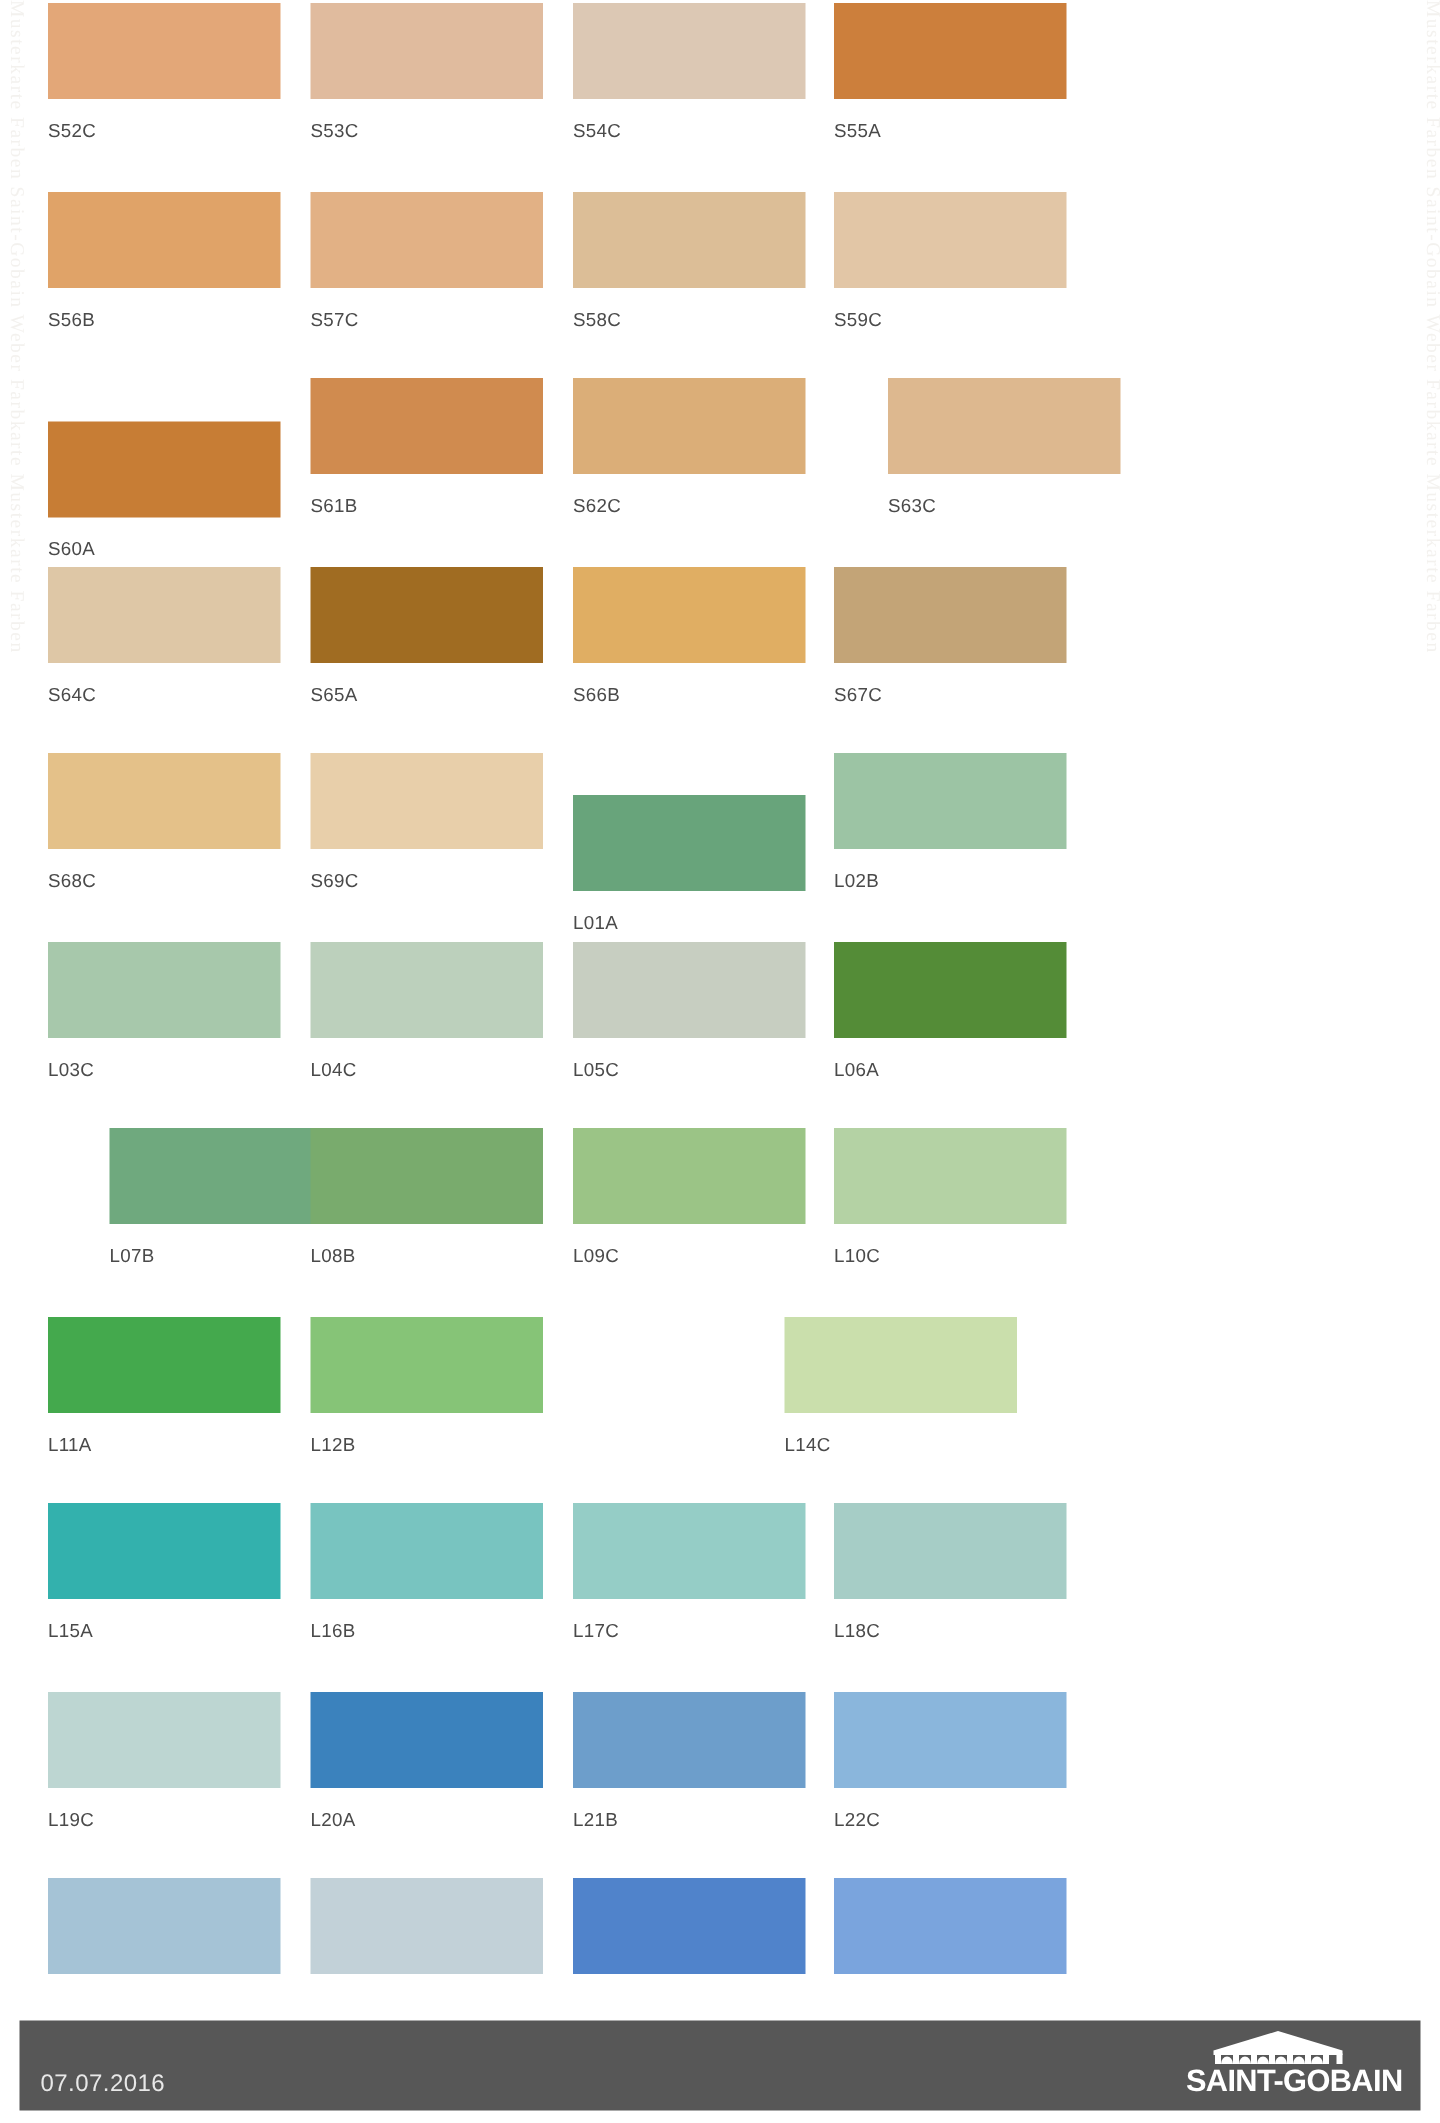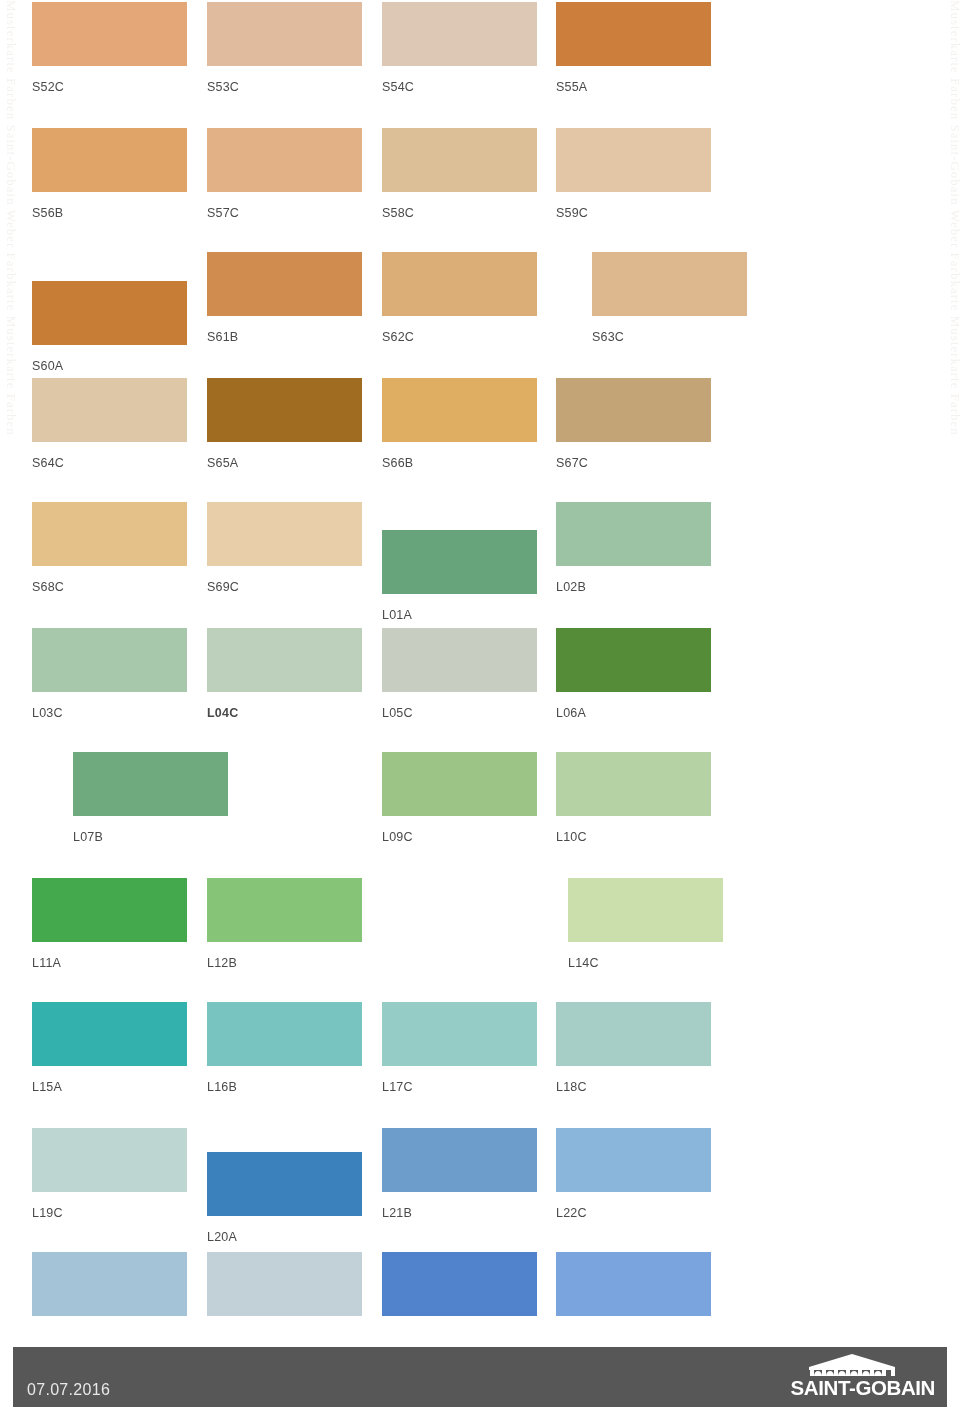--- a/index.html
+++ b/index.html
@@ -207,53 +207,57 @@
       <span class="swatch-label">L01A</span>
     </div>
     <div class="swatch-cell" style="left: 556px; top: 502px;">
       <div class="swatch-chip" style="background: rgb(156, 196, 164); width: 155px; height: 64px;"></div>
       <span class="swatch-label">L02B</span>
     </div>
     <div class="swatch-cell" style="left: 32px; top: 628px;">
       <div class="swatch-chip" style="background: rgb(167, 200, 171); width: 155px; height: 64px;"></div>
       <span class="swatch-label">L03C</span>
     </div>
-    <div class="swatch-cell" style="left: 207px; top: 628px; font-weight: bold;">
+    <div class="swatch-cell" style="left: 207px; top: 628px;">
       <div class="swatch-chip" style="background: rgb(188, 208, 188); width: 155px; height: 64px;"></div>
       <span class="swatch-label">L04C</span>
     </div>
     <div class="swatch-cell" style="left: 382px; top: 628px;">
       <div class="swatch-chip" style="background: rgb(199, 206, 193); width: 155px; height: 64px;"></div>
       <span class="swatch-label">L05C</span>
     </div>
     <div class="swatch-cell" style="left: 556px; top: 628px;">
       <div class="swatch-chip" style="background: rgb(84, 140, 55); width: 155px; height: 64px;"></div>
       <span class="swatch-label">L06A</span>
     </div>
     <div class="swatch-cell" style="left: 32px; top: 752px; margin-left: 41px;">
       <div class="swatch-chip" style="background: rgb(111, 169, 126); width: 155px; height: 64px;"></div>
       <span class="swatch-label">L07B</span>
     </div>
+    <div class="swatch-cell" style="left: 207px; top: 752px;">
+      <div class="swatch-chip" style="background: rgb(121, 171, 109); width: 155px; height: 64px;"></div>
+      <span class="swatch-label">L08B</span>
+    </div>
     <div class="swatch-cell" style="left: 382px; top: 752px;">
       <div class="swatch-chip" style="background: rgb(155, 196, 134); width: 155px; height: 64px;"></div>
       <span class="swatch-label">L09C</span>
     </div>
     <div class="swatch-cell" style="left: 556px; top: 752px;">
       <div class="swatch-chip" style="background: rgb(180, 210, 164); width: 155px; height: 64px;"></div>
       <span class="swatch-label">L10C</span>
     </div>
     <div class="swatch-cell" style="left: 32px; top: 878px;">
       <div class="swatch-chip" style="background: rgb(68, 169, 77); width: 155px; height: 64px;"></div>
       <span class="swatch-label">L11A</span>
     </div>
     <div class="swatch-cell" style="left: 207px; top: 878px;">
       <div class="swatch-chip" style="background: rgb(134, 196, 119); width: 155px; height: 64px;"></div>
       <span class="swatch-label">L12B</span>
     </div>
-    <div class="swatch-cell" style="left: 568px; top: 878px;">
+    <div class="swatch-cell" style="left: 523px; top: 878px;">
       <div class="swatch-chip" style="background: rgb(202, 223, 172); width: 155px; height: 64px;"></div>
       <span class="swatch-label">L14C</span>
     </div>
     <div class="swatch-cell" style="left: 32px; top: 1002px;">
       <div class="swatch-chip" style="background: rgb(51, 177, 173); width: 155px; height: 64px;"></div>
       <span class="swatch-label">L15A</span>
     </div>
     <div class="swatch-cell" style="left: 207px; top: 1002px;">
       <div class="swatch-chip" style="background: rgb(120, 196, 192); width: 155px; height: 64px;"></div>
       <span class="swatch-label">L16B</span>
@@ -263,21 +267,21 @@
       <span class="swatch-label">L17C</span>
     </div>
     <div class="swatch-cell" style="left: 556px; top: 1002px;">
       <div class="swatch-chip" style="background: rgb(166, 205, 198); width: 155px; height: 64px;"></div>
       <span class="swatch-label">L18C</span>
     </div>
     <div class="swatch-cell" style="left: 32px; top: 1128px;">
       <div class="swatch-chip" style="background: rgb(189, 214, 210); width: 155px; height: 64px;"></div>
       <span class="swatch-label">L19C</span>
     </div>
-    <div class="swatch-cell" style="left: 207px; top: 1128px; margin-top: 24px;">
+    <div class="swatch-cell" style="left: 207px; top: 1128px;">
       <div class="swatch-chip" style="background: rgb(59, 130, 189); width: 155px; height: 64px;"></div>
       <span class="swatch-label">L20A</span>
     </div>
     <div class="swatch-cell" style="left: 382px; top: 1128px;">
       <div class="swatch-chip" style="background: rgb(109, 158, 203); width: 155px; height: 64px;"></div>
       <span class="swatch-label">L21B</span>
     </div>
     <div class="swatch-cell" style="left: 556px; top: 1128px;">
       <div class="swatch-chip" style="background: rgb(138, 182, 220); width: 155px; height: 64px;"></div>
       <span class="swatch-label">L22C</span>

